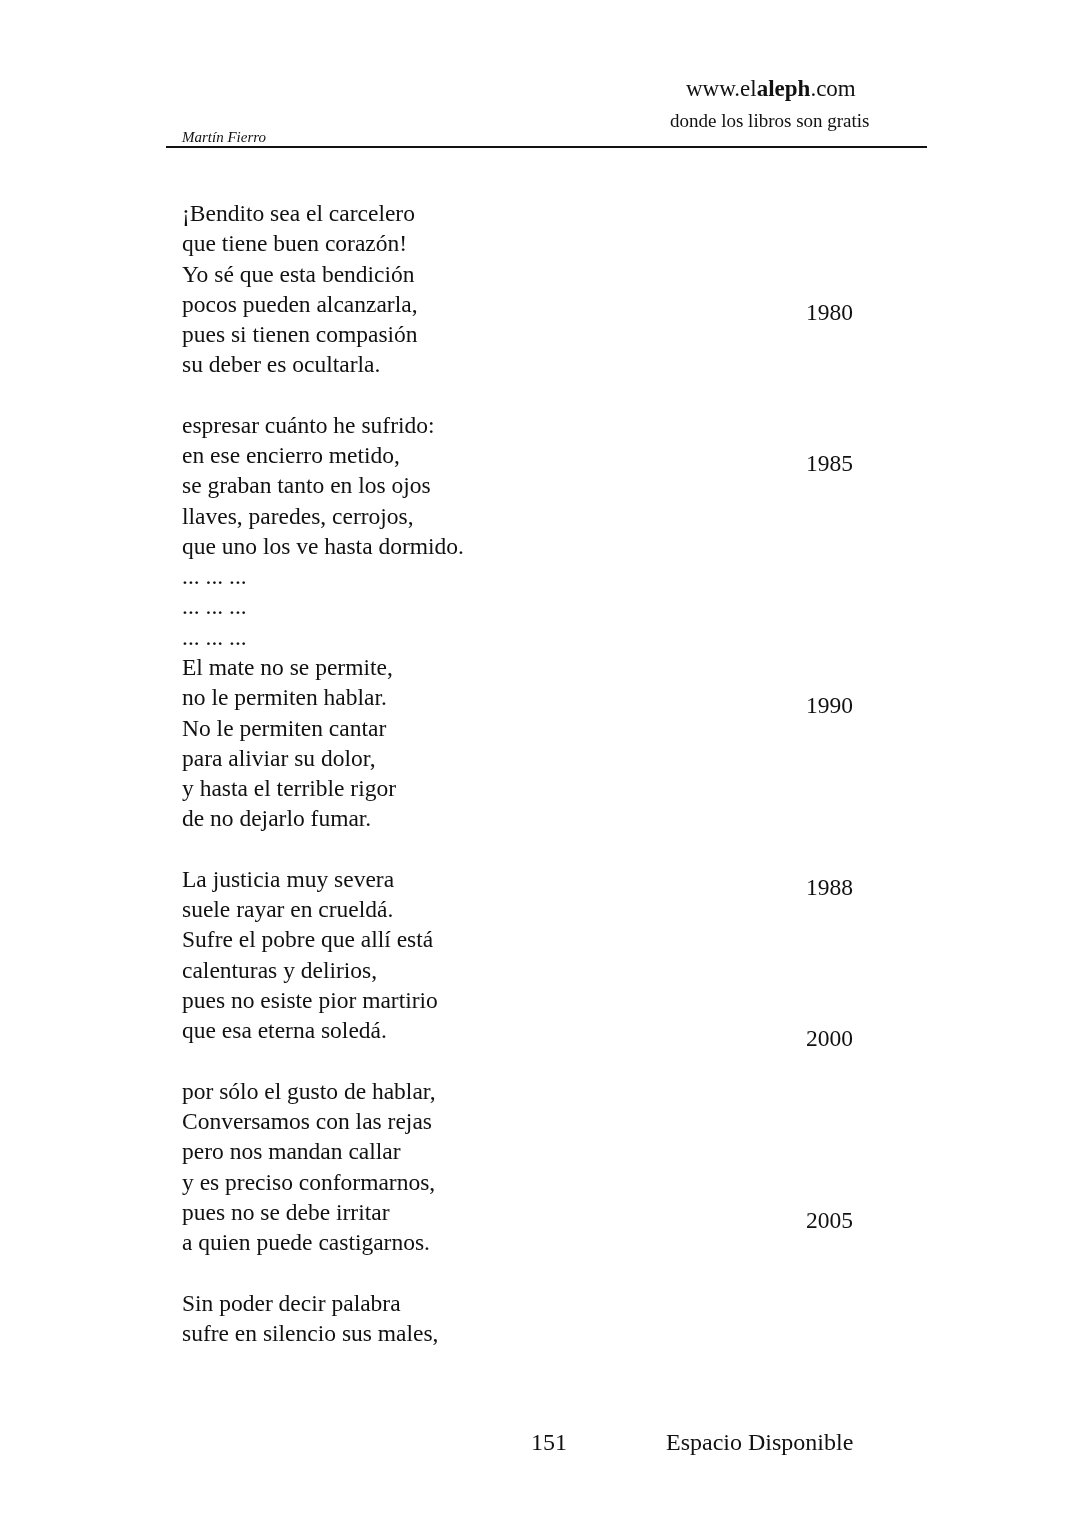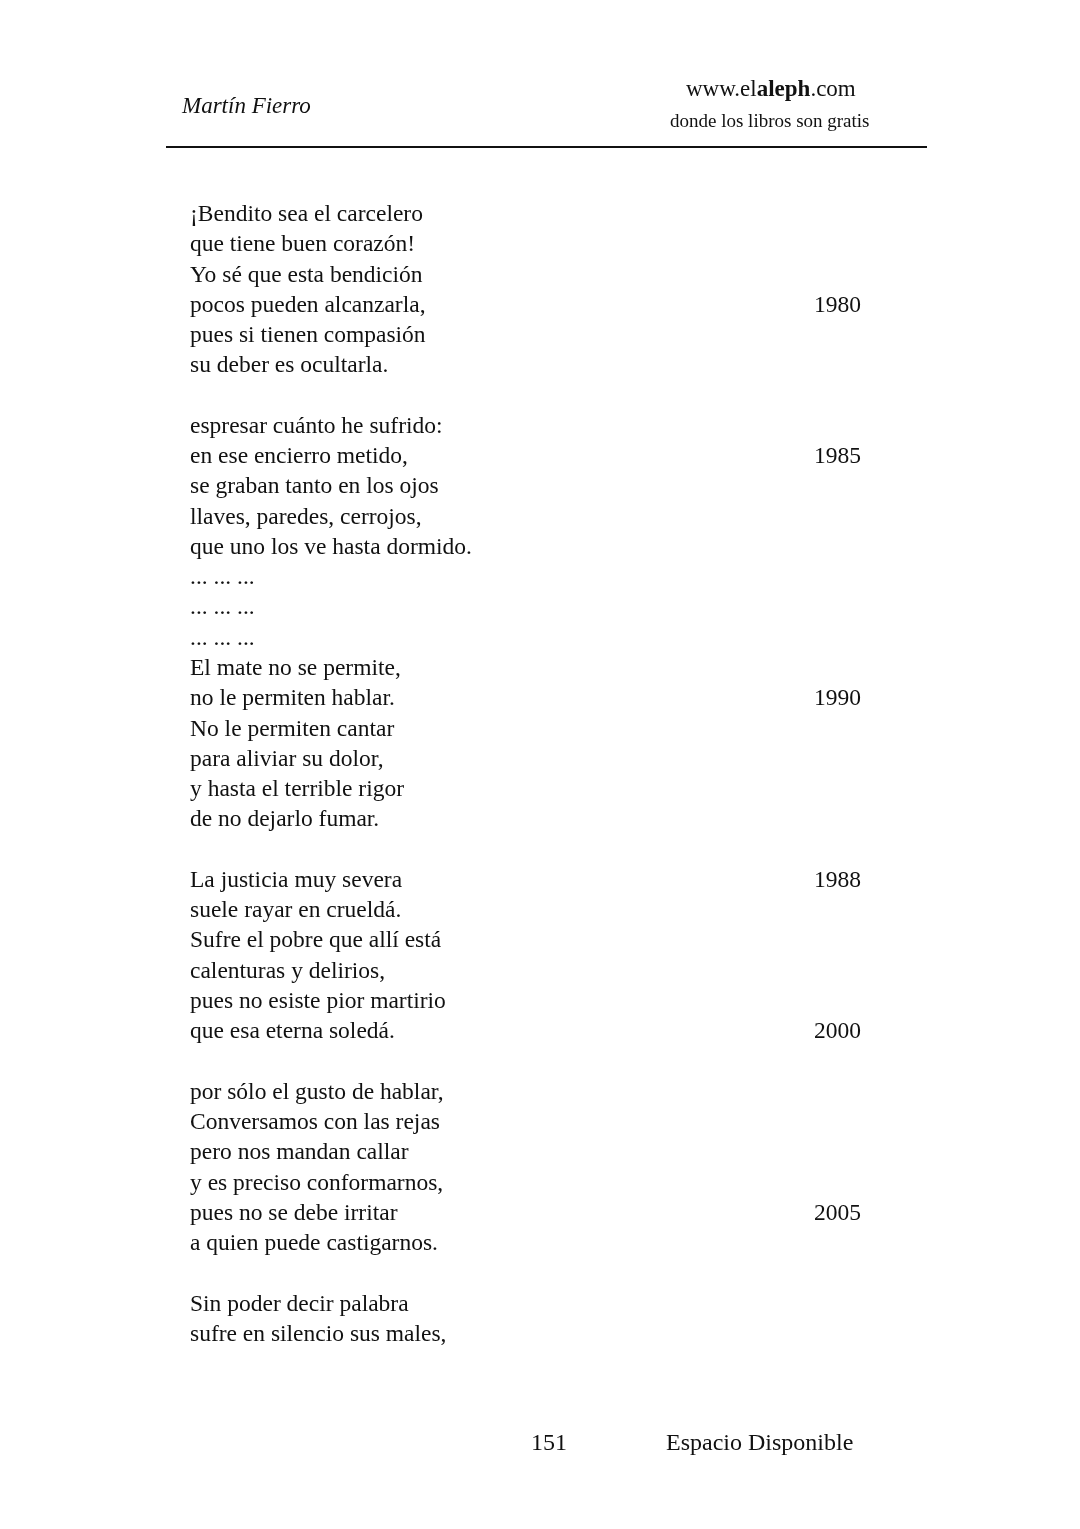--- a/index.html
+++ b/index.html
@@ -1,45 +1,45 @@
 <!DOCTYPE html>
 <html><head>
   <meta charset="utf-8">
   <style>
     html, body { margin: 0; padding: 0; background: #ffffff; }
     body {
       width: 1080px; height: 1529px; position: relative; overflow: hidden;
       font-family: "Liberation Serif", "DejaVu Serif", serif; color: #111111;
     }
     .header-title {
-      position: absolute; left: 182px; top: 91px;
-      font-size: 23px; font-style: italic; line-height: 30px;
+      position: absolute; left: 182px; top: 122px;
+      font-size: 15px; font-style: italic; line-height: 30px;
     }
     .header-site {
       position: absolute; left: 686px; top: 74px;
       font-size: 23px; line-height: 30px; text-align: center;
     }
     .header-site b { font-weight: bold; }
     .header-tagline {
       position: absolute; left: 670px; top: 108px;
       font-size: 19px; line-height: 26px;
     }
     .header-rule {
       position: absolute; left: 166px; top: 146px; width: 761px; height: 2px;
       background: #111111;
     }
     .poem {
       position: absolute; left: 182px; top: 198px; width: 700px;
     }
     .line {
       position: relative; height: 30.27px; line-height: 30.27px;
-      font-size: 23.5px; white-space: nowrap; margin-left: 8px;
+      font-size: 23.5px; white-space: nowrap;
     }
     .line .num {
-      position: absolute; left: 624px; top: 0;
+      position: absolute; left: 624px; top: 8px;
     }
     .footer-page {
       position: absolute; left: 531px; top: 1427px;
       font-size: 24px; line-height: 30px;
     }
     .footer-note {
       position: absolute; left: 666px; top: 1427px;
       font-size: 24px; line-height: 30px;
     }
   </style>

